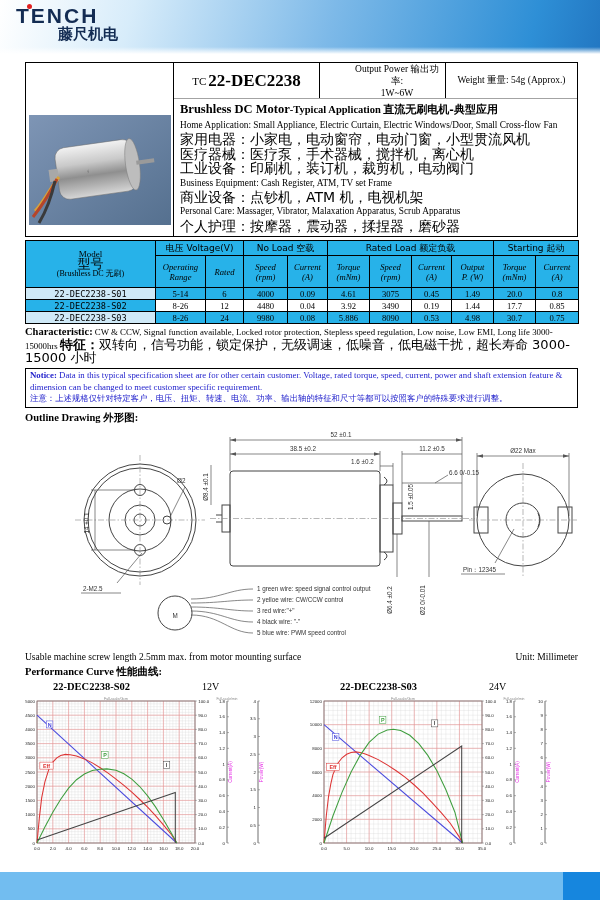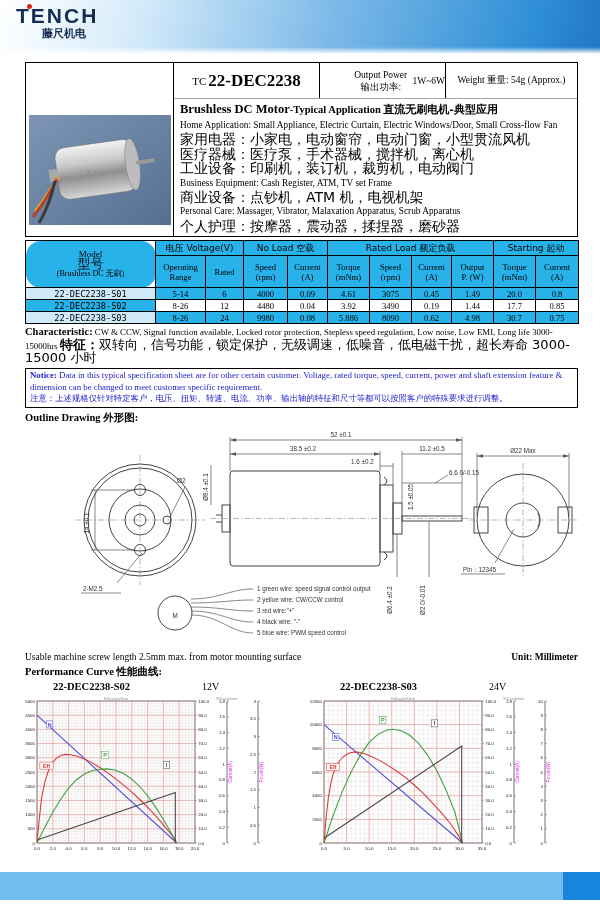--- a/index.html
+++ b/index.html
@@ -12,70 +12,70 @@
   .hdr {
     position:relative; height:54px;
     background:linear-gradient(105deg,#ffffff 0%,#d7ecfa 22%,#7db9e8 55%,#2e8fd6 88%,#2277c2 100%);
   }
   .hdr::after{content:"";position:absolute;left:0;bottom:0;width:100%;height:7px;
     background:linear-gradient(180deg,rgba(255,255,255,0) 0%,#ffffff 100%);}
   .logo { position:absolute; left:16px; top:6px; }
   .logo-en { font-family:"Liberation Sans",sans-serif; font-weight:900; font-size:21px;
     letter-spacing:2px; color:#132c53; line-height:20px; position:relative;}
   .logo-dot { position:absolute; left:11px; top:-2px; width:5px; height:5px; border-radius:50%; background:#e02020;}
-  .logo-cn { font-family:"Liberation Sans",sans-serif; font-weight:bold; font-size:11px; color:#132c53; margin-left:26px; line-height:15px;}
+  .logo-cn { font-family:"Liberation Sans",sans-serif; font-weight:bold; font-size:15px; color:#132c53; margin-left:42px; line-height:15px;}
   
   .main { padding:8px 22px 0 25px; }
   
   .doc-table { border:1px solid #000; display:grid; grid-template-columns:148px 1fr; }
   .photo-cell { border-right:1px solid #000; position:relative; }
   .right-col { display:flex; flex-direction:column; }
   .title-row { display:flex; border-bottom:1px solid #a3a3a3; height:36px; }
   .cell-model { width:145px; display:flex; align-items:center; justify-content:center; }
   .cell-model .tc { font-size:11px; margin-right:2px; }
   .cell-model .mdl { font-size:17px; font-weight:bold; }
-  .cell-power { width:126px; border-left:1px solid #000; display:flex; flex-direction:row;
-     align-items:center; justify-content:center; font-size:9.5px; line-height:12px; text-align:center;padding-left:29px;}
+  .cell-power { width:126px; border-left:1px solid #000; display:flex; flex-direction:column;
+     justify-content:center; font-size:9.5px; line-height:12px; text-align:center;padding-left:29px;}
   .cell-weight { flex:1; border-left:1px solid #000; display:flex; align-items:center; justify-content:center; font-size:9.5px;}
   .apps { padding:2px 6px 3px 6px; font-size:9.3px; line-height:14.4px; }
   .apps-heading { font-size:10px; line-height:17px; }
   .apps-heading .h1 { font-weight:bold; font-size:12.5px; }
   .apps-heading .h2 { font-weight:bold; font-size:10.5px; }
   .apps-heading .h3 { font-weight:bold; font-size:11px; font-family:"DejaVu Sans",sans-serif;}
   .app-line { white-space:nowrap; }
   .app-line.cn { font-family:"DejaVu Sans",sans-serif; font-size:14px;}
   
   table.spec { border-collapse:collapse; width:553px; margin-top:3px; table-layout:fixed;
     font-family:"Liberation Serif",serif; }
   table.spec td { border:1px solid #000; text-align:center; vertical-align:middle;
     font-size:8.6px; line-height:10px; padding:0; }
   .c-cyan { background:#27b2e9; } .c-pale { background:#cfe9f7; } .c-white { background:#fff; }
   .spec .hdr1 td { height:15px; font-size:9px; }
-  .spec .hdr2 td { height:32px; }
+  .spec .hdr2 td { height:32px;font-style:italic; }
   .spec .drow td { height:12px; }
-  .model-cell { font-size:9px; line-height:11px;border-radius:15px; }
+  .model-cell { font-size:9px; line-height:11px; }
   .model-name { font-family:"DejaVu Sans Mono",monospace; font-size:7.6px; letter-spacing:0px; }
   .cnf { font-family:"DejaVu Sans",sans-serif; font-size:13px; }
   
   .charc { margin-top:2px; font-size:8.8px; line-height:12.5px; width:553px;}
   .charc b.big { font-size:10.5px; }
   .charc .cnf { font-weight:bold; }
   .notice { border:1px solid #000; width:553px; margin-top:2px; padding:1px 4px 2px 4px;
     font-size:8.8px; line-height:11.8px; color:#2323cc; }
   .notice b { color:#2323cc; }
   .notice .cn { font-family:"DejaVu Sans",sans-serif; font-size:8.4px;}
   .sec-head { font-weight:bold; font-size:10.5px; margin-top:3px; }
   
   .drawing { width:553px; height:222px; }
   .drawing text { font-family:"Liberation Sans",sans-serif; font-size:6.3px; fill:#333; }
   .drawing .dim { stroke:#555; stroke-width:0.7; fill:none; }
   .drawing .body { stroke:#444; stroke-width:1; fill:none; }
   .drawing .cl { stroke:#888; stroke-width:0.6; stroke-dasharray:6 2 1.5 2; fill:none; }
   .notes-row { display:flex; width:553px; font-size:9.5px; margin-top:1px;}
-  .notes-row .unit { margin-left:auto;font-weight:bold; }
+  .notes-row .unit { margin-left:auto; }
   
   .charts { display:flex; margin-left:-10px; margin-top:2px; }
   .chart-block { width:287px; }
   .ct-row { display:flex; align-items:baseline; font-family:"Liberation Serif",serif; height:15px; }
   .ct-title { font-weight:bold; font-size:10.5px; margin-left:38px; }
   .ct-volt { font-size:10px; margin-left:72px; }
   svg.pcurve text { font-family:"Liberation Sans",sans-serif; }
   
   .footer { position:absolute; left:0; top:872px; width:600px; height:28px; background:#72bdf0; }
   .footer-accent { position:absolute; right:0; top:0; width:37px; height:28px; background:#1686de; }
@@ -253,21 +253,21 @@
           <td class="c-white">0.85</td>
         </tr>
         <tr class="drow">
           <td class="c-pale model-name">22-DEC2238-S03</td>
           <td class="c-cyan">8-26</td>
           <td class="c-cyan">24</td>
           <td class="c-cyan">9980</td>
           <td class="c-cyan">0.08</td>
           <td class="c-cyan">5.886</td>
           <td class="c-cyan">8090</td>
-          <td class="c-cyan">0.62</td>
+          <td class="c-cyan">0.53</td>
           <td class="c-cyan">4.98</td>
           <td class="c-cyan">30.7</td>
           <td class="c-cyan">0.75</td>
         </tr>
       </tbody>
   </table>
 
   
   <div class="charc">
     <b class="big">Characteristic:</b><span> CW &amp; CCW, Signal function available, Locked rotor protection, Stepless speed regulation, Low noise, Low EMI, Long life 3000-15000hrs    </span><span class="cnf">特征：</span><span class="cnf" style="font-weight:normal">双转向，信号功能，锁定保护，无级调速，低噪音，低电磁干扰，超长寿命 3000-15000 小时</span>

